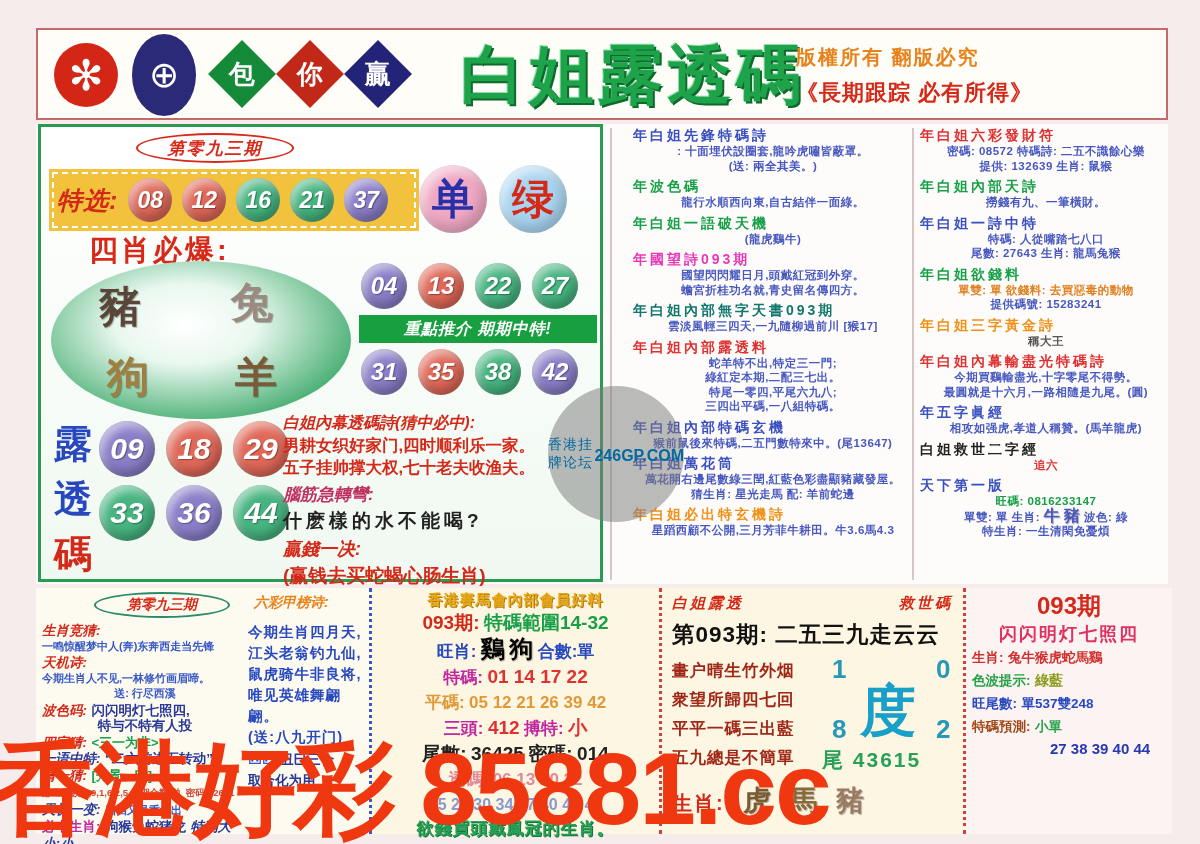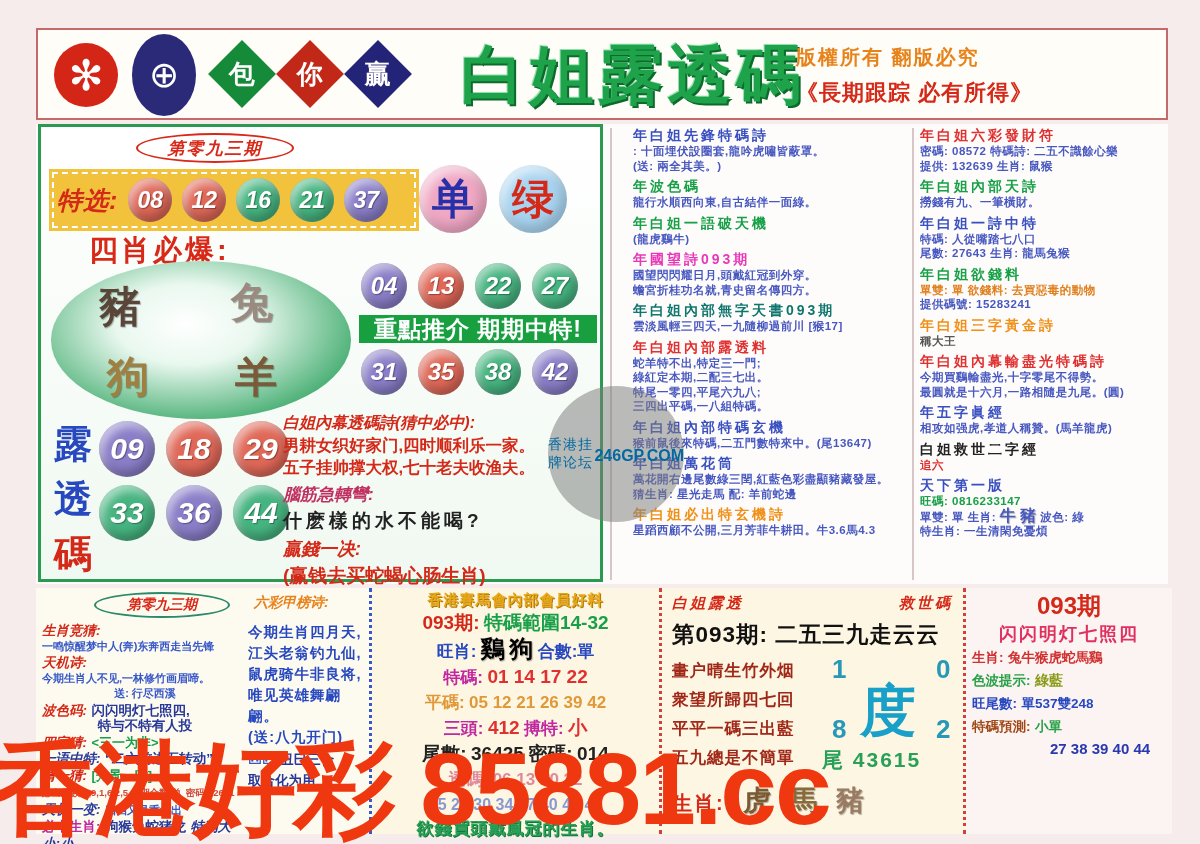--- a/index.html
+++ b/index.html
@@ -54,41 +54,41 @@
     background:radial-gradient(ellipse at 45% 40%,#ffffff 0%,#e9f8ef 30%,#3aa868 80%,#2a9858 100%);}
   .animal{font-weight:bold;text-shadow:1px 1px 1px rgba(0,0,0,.3);}
   #animal-ellipse .animal{position:absolute;font-size:42px;}
   #an-boar{left:48px;top:18px;color:#5a4638;}
   #an-rabbit{left:180px;top:14px;color:#9a8a80;}
   #an-dog{left:56px;top:88px;color:#a08040;}
   #an-goat{left:184px;top:88px;color:#7a5a38;}
   .ballrow{display:flex;gap:11px;}
   #row1{left:320px;top:136px;}
   #band{left:318px;top:188px;width:238px;height:28px;background:#18a040;color:#fff;font-weight:bold;
-    font-size:23px;display:flex;align-items:center;justify-content:center;letter-spacing:1px;}
+    font-style:italic;font-size:16px;display:flex;align-items:center;justify-content:center;letter-spacing:1px;}
   #row2{left:320px;top:222px;}
   #lutou{left:12px;top:290px;width:40px;text-align:center;font-weight:bold;font-size:38px;line-height:55px;}
   #lutou .c1,#lutou .c2{color:#2848c0;}
   #lutou .c3{color:#d42818;}
   #lu-row1{left:58px;top:294px;}
   #lu-row2{left:58px;top:358px;}
   #poem-block{left:242px;top:286px;width:318px;}
   #poem-title{color:#d42818;font-weight:bold;font-style:italic;font-size:16px;}
   .poem-line{color:#d42818;font-weight:bold;font-size:16.5px;line-height:22px;}
   #brain-title{color:#c03060;font-weight:bold;font-style:italic;font-size:17px;margin-top:5px;}
   #brain-q{color:#222;font-weight:bold;font-size:19px;letter-spacing:4px;margin-top:2px;}
   #win-title{color:#d42818;font-weight:bold;font-style:italic;font-size:18px;margin-top:3px;}
   #win-answer{color:#d42818;font-weight:bold;font-size:19px;margin-top:2px;}
 
   
   #mid-col{left:633px;top:126px;width:280px;height:456px;overflow:hidden;z-index:2;}
   #right-col{left:920px;top:126px;width:252px;height:456px;overflow:hidden;z-index:2;}
   .entry{margin-bottom:4px;}
   .entry-title{font-weight:bold;font-size:14px;letter-spacing:3px;line-height:18px;}
-  .entry-line{font-weight:bold;font-size:11.5px;letter-spacing:.5px;line-height:14.5px;}
+  .entry-line{font-weight:bold;font-size:11.5px;letter-spacing:.5px;line-height:14.5px;text-align:center;}
 
   
   .bpanel{top:588px;height:246px;z-index:2;}
   #bottom1{left:36px;width:336px;background:#fdfbf0;border-right:3px dotted #3858c8;padding:4px 8px;}
   #b1-oval{left:58px;top:4px;width:136px;height:26px;border:2px solid #2a8a6a;border-radius:50%;
     color:#d82818;font-style:italic;font-weight:bold;font-size:14px;display:flex;align-items:center;justify-content:center;}
   #b1-right-header{left:218px;top:6px;color:#e8821a;font-weight:bold;font-style:italic;font-size:14px;}
   #b1-cols{left:6px;top:34px;width:324px;display:flex;}
   #b1-left{width:206px;}
   #b1-rightc{width:118px;}

